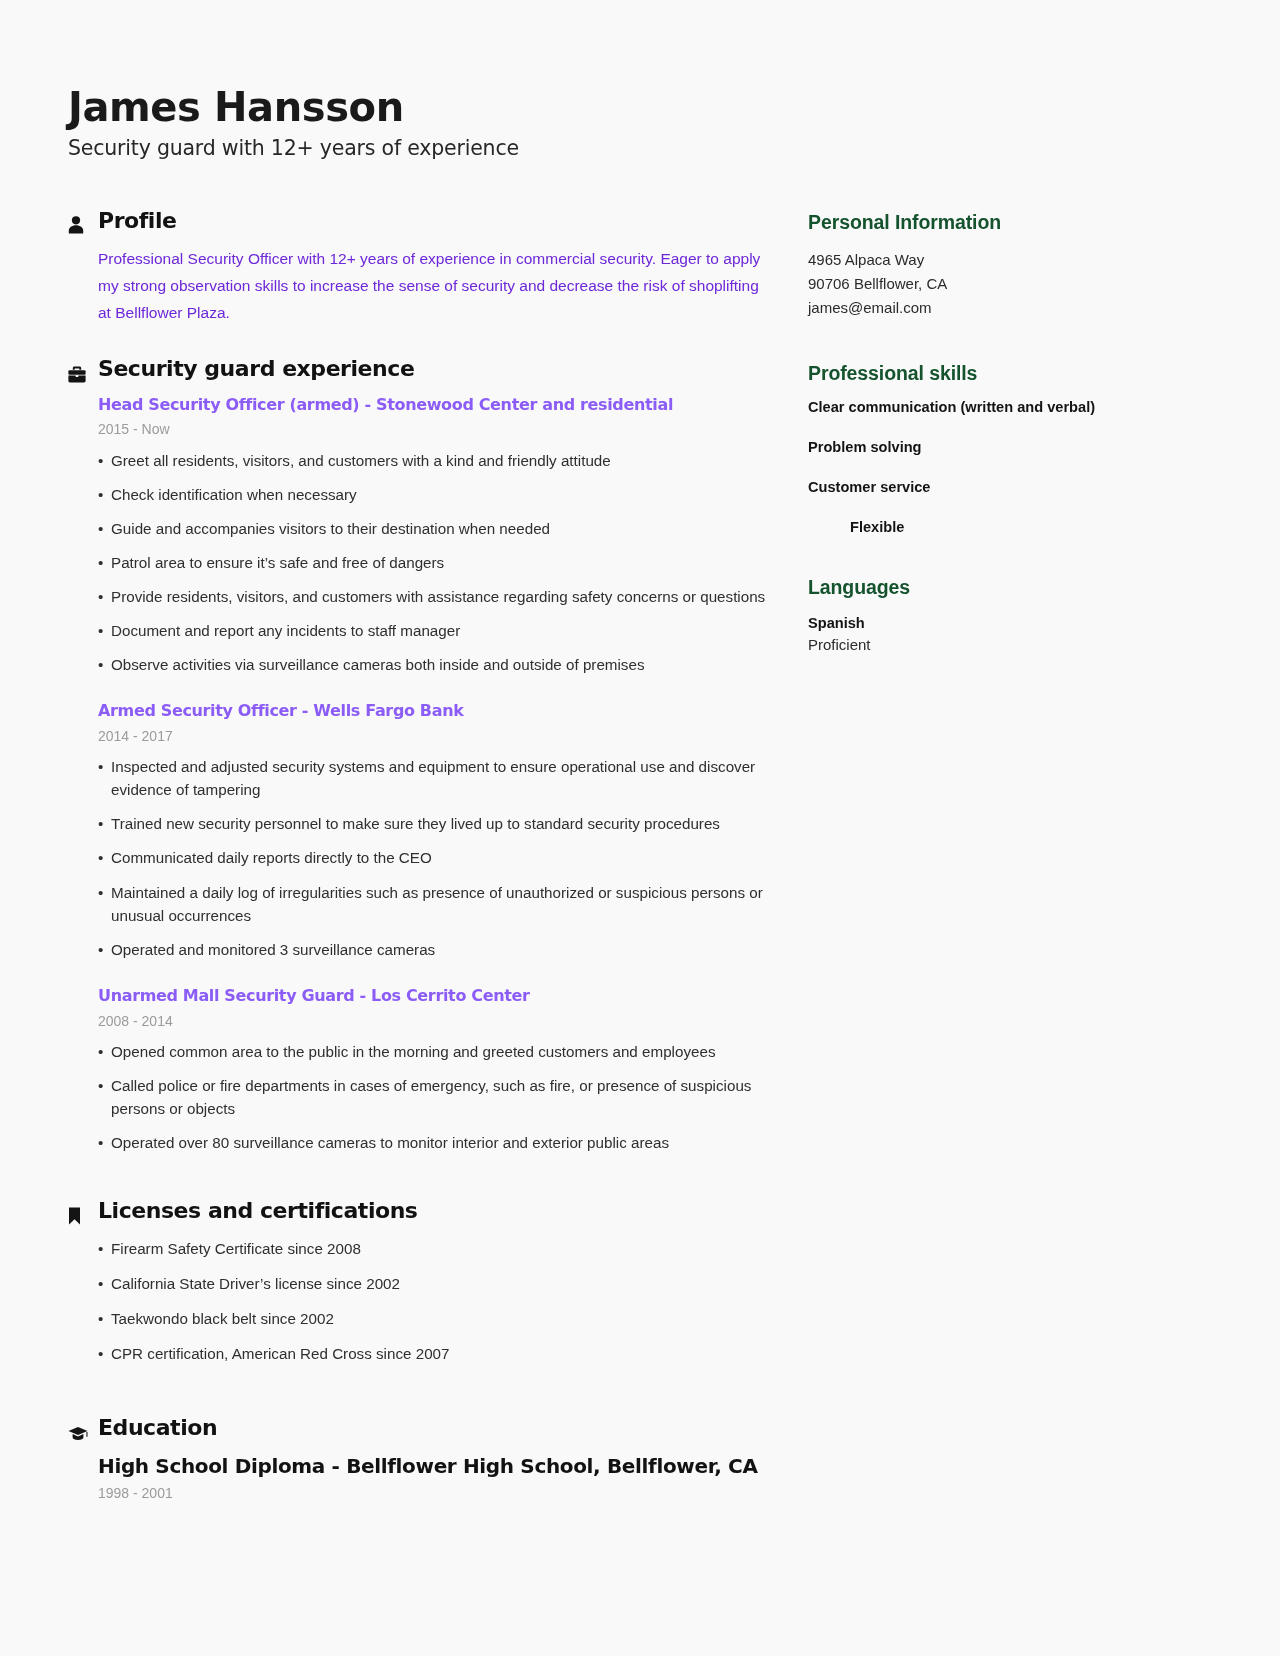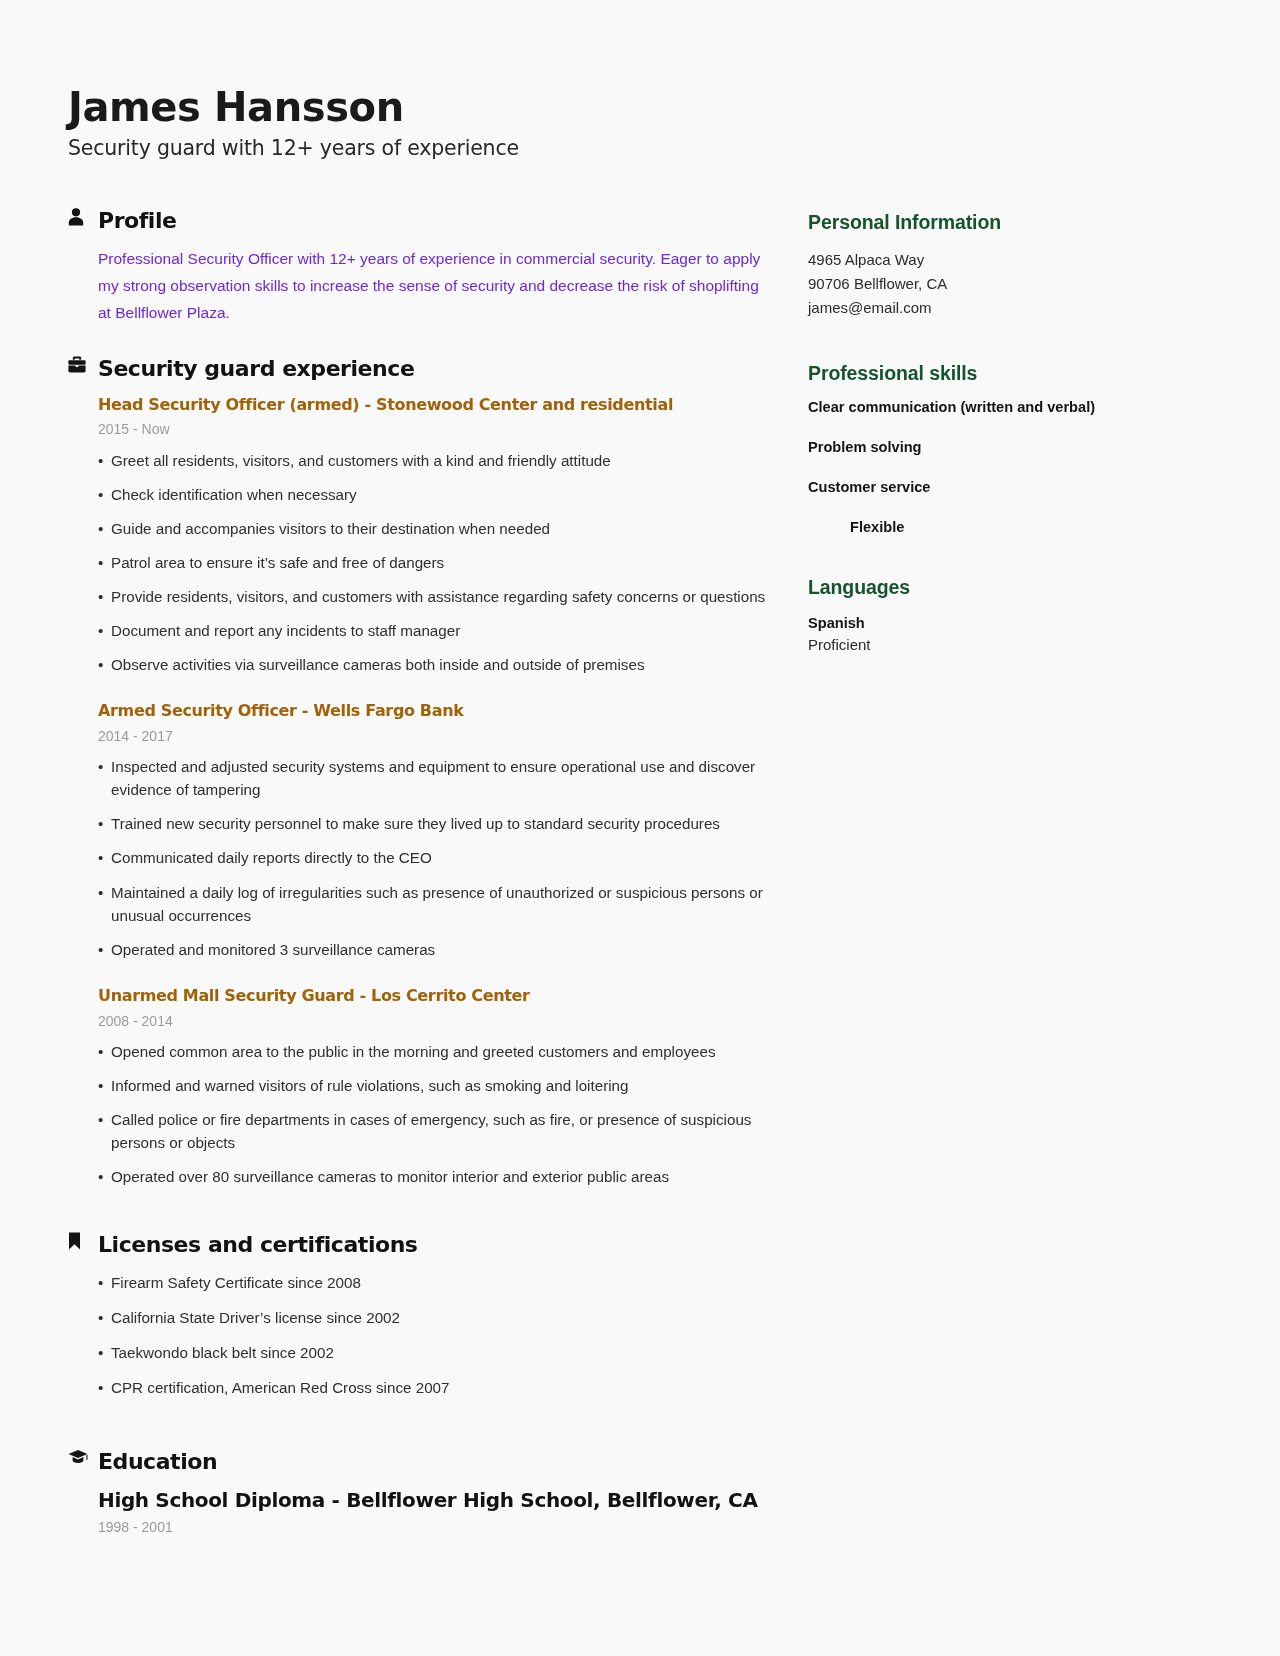--- a/index.html
+++ b/index.html
@@ -48,21 +48,21 @@
     display: flex;
     align-items: flex-start;
   }
   .col-main { width: 700px; flex: 0 0 700px; }
   .col-side { width: 380px; flex: 0 0 380px; margin-left: 40px; padding-top: 2px; }
 
   
   .section { margin-bottom: 30px; }
   .section-head {
     display: flex;
-    align-items: flex-start;
+    align-items: flex-end;
     margin-bottom: 12px;
   }
   .section-icon {
     width: 22px;
     flex: 0 0 22px;
     display: inline-flex;
     align-items: center;
     justify-content: flex-start;
     margin-right: 8px;
     color: #1a1a1a;
@@ -85,21 +85,21 @@
     max-width: 672px;
   }
 
   
   .job { margin-bottom: 25px; }
   .job:last-child { margin-bottom: 0; }
   .job-title {
     font-family: "DejaVu Sans", sans-serif;
     font-size: 16px;
     font-weight: bold;
-    color: #a16207;
+    color: #8b5cf6;
     letter-spacing: -0.35px;
     margin-bottom: 5px;
     line-height: 1.3;
   }
   .job-dates {
     font-size: 14px;
     color: #9b9b9b;
     margin-bottom: 10px;
     line-height: 1.3;
   }
@@ -244,21 +244,20 @@
               <li>Maintained a daily log of irregularities such as presence of unauthorized or suspicious persons or unusual occurrences</li>
               <li>Operated and monitored 3 surveillance cameras</li>
             </ul>
           </div>
 
           <div class="job">
             <div class="job-title">Unarmed Mall Security Guard - Los Cerrito Center</div>
             <div class="job-dates">2008 - 2014</div>
             <ul class="bullets">
               <li>Opened common area to the public in the morning and greeted customers and employees</li>
-              <li>Informed and warned visitors of rule violations, such as smoking and loitering</li>
               <li>Called police or fire departments in cases of emergency, such as fire, or presence of suspicious persons or objects</li>
               <li>Operated over 80 surveillance cameras to monitor interior and exterior public areas</li>
             </ul>
           </div>
 
         </div>
       </div>
 
       <div class="section" style="margin-top:44px;">
         <div class="section-head">

